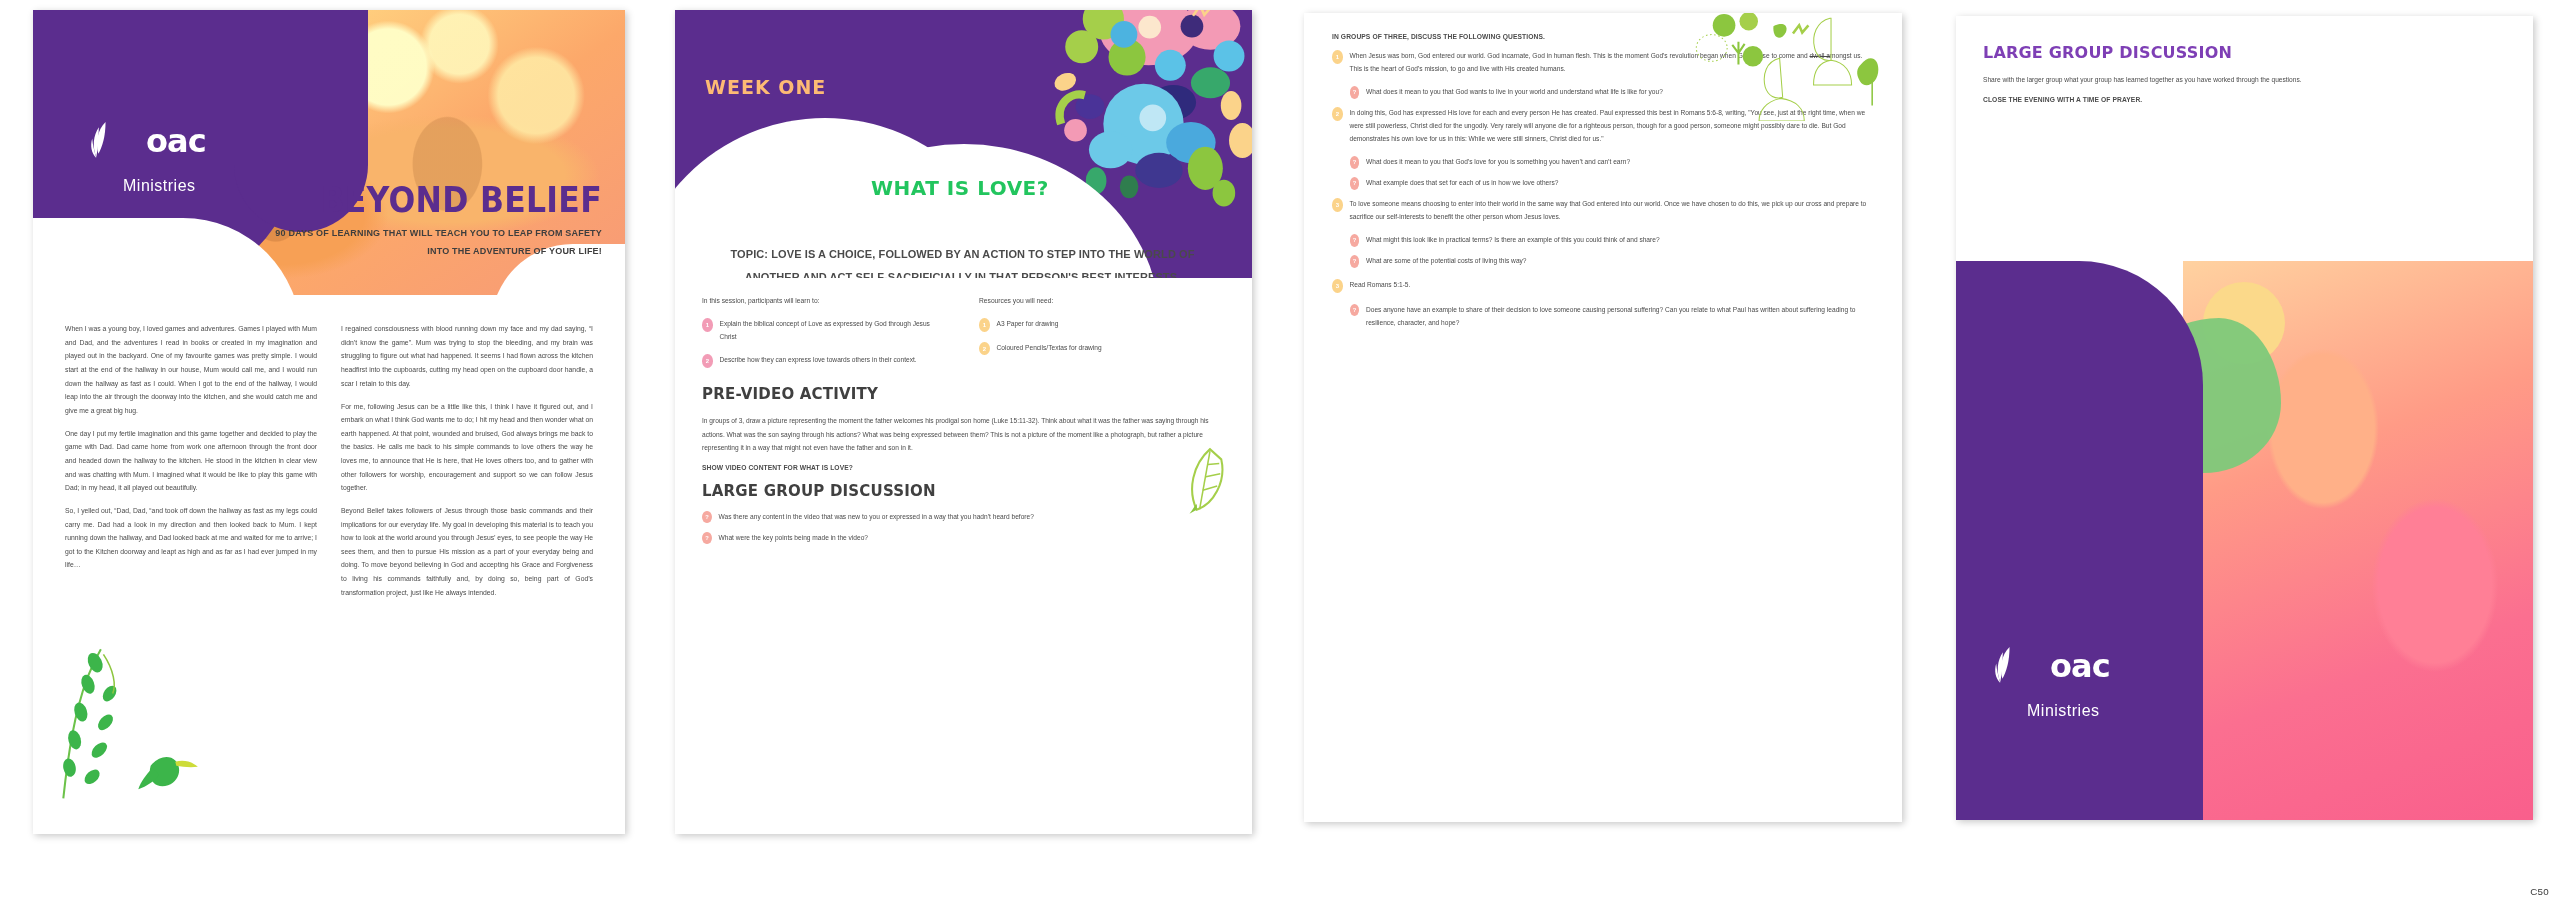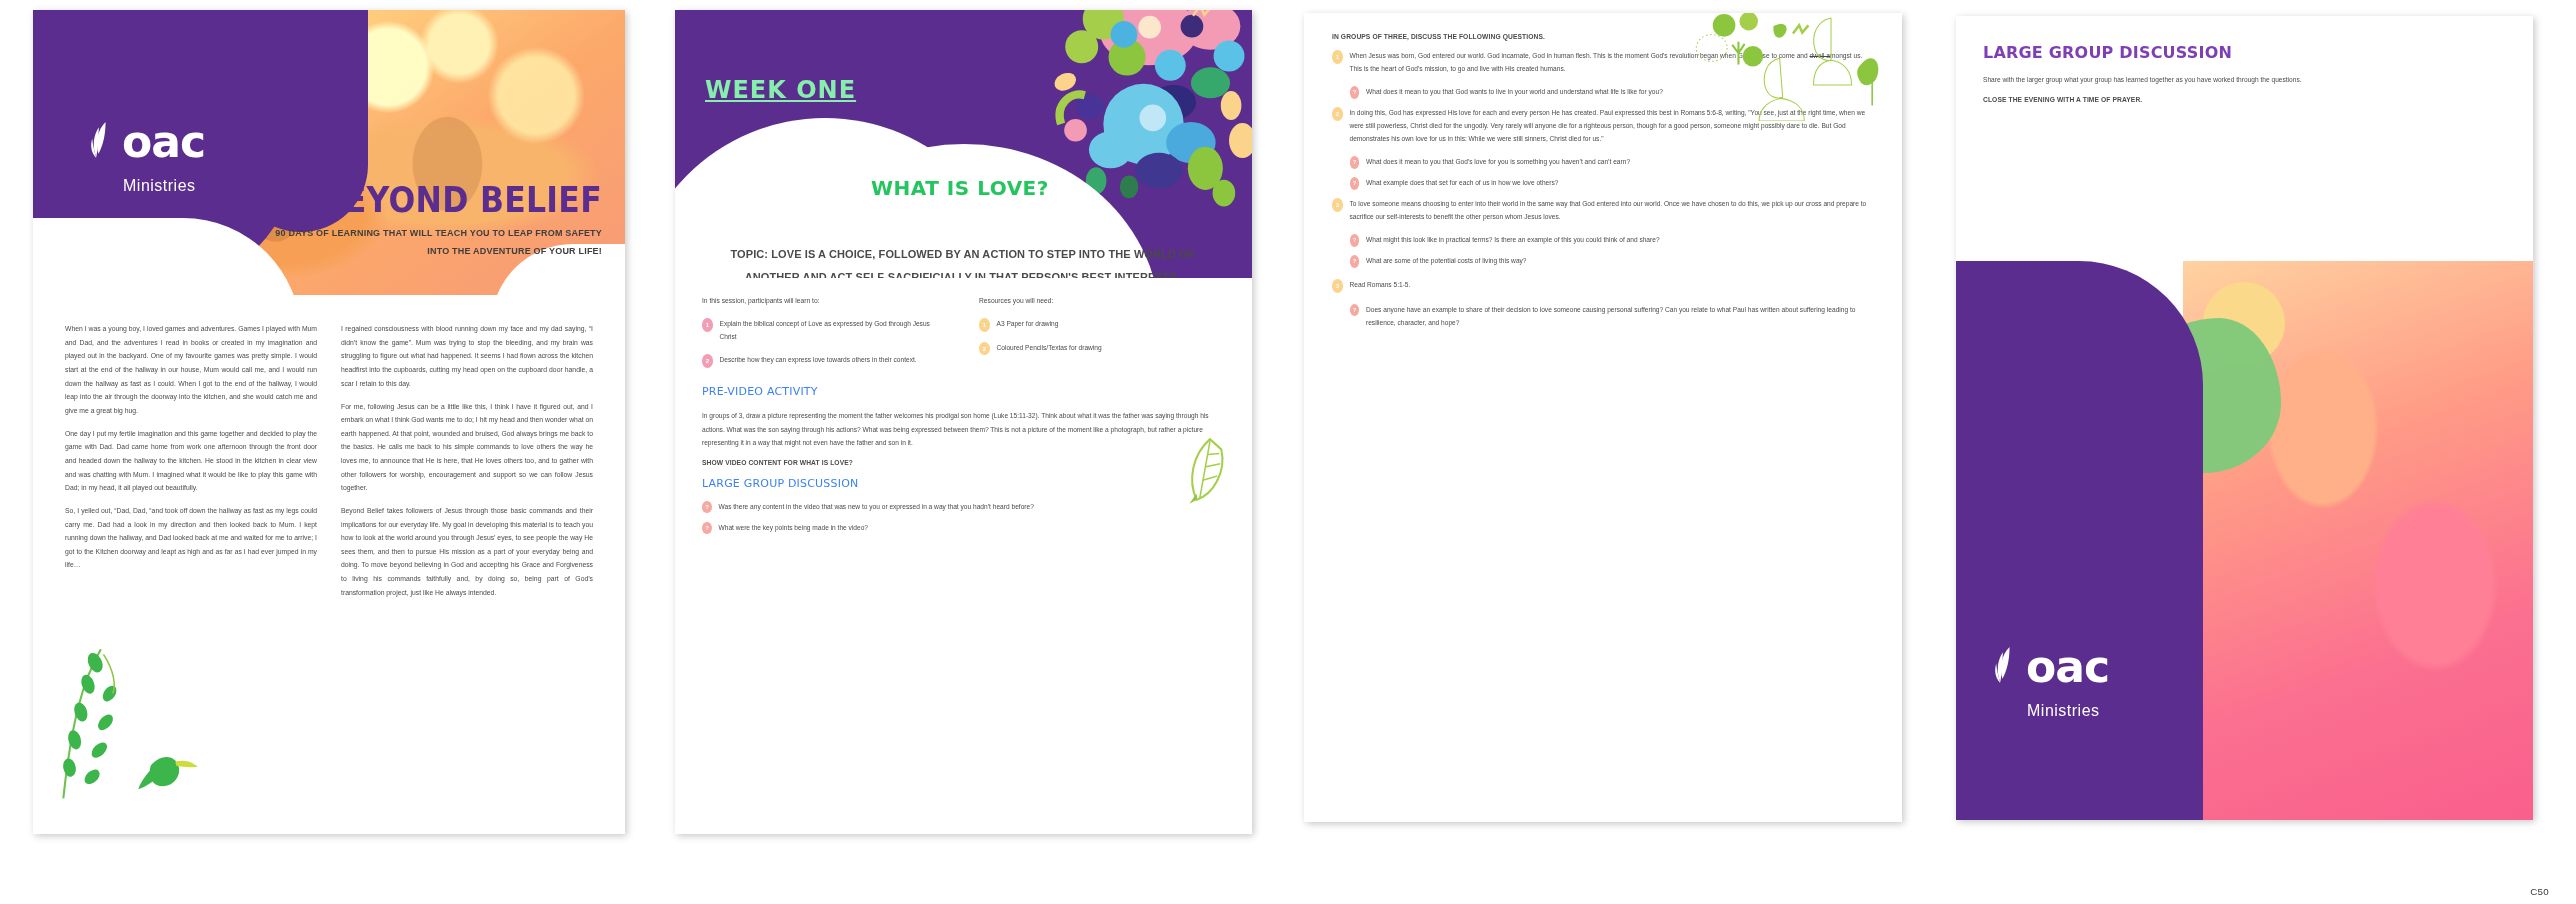--- a/index.html
+++ b/index.html
@@ -61,21 +61,21 @@
     position:absolute; left:0; bottom:-41px; width:268px; height:118px;
     background:#fff; border-radius: 0 124px 0 0;
   }
   .p1-white-curve2{
     position:absolute; right:-20.6px; bottom:-31px; width:155px; height:82px;
     background:#fff; border-radius: 103px 0 0 0;
   }
   .logo-block { position:absolute; left:57px; top:111px; color:#fff; }
   .logo-row { display:flex; align-items:center; gap:3.1px; }
   .logo-leaf { width:29px; height:40px; }
-  .logo-word { font-size:44px; font-weight:700; letter-spacing:-1px; line-height:.8; font-family:"DejaVu Sans", sans-serif;}
+  .logo-word { font-size:32px; font-weight:700; letter-spacing:-1px; line-height:.8; font-family:"DejaVu Sans", sans-serif;margin-left:24px;}
   .logo-sub { margin-left:33px; margin-top:16px; font-size:16px; letter-spacing:0.5px; }
   .p1-title {
     position:absolute; right:23px; top:170px; width:330px; text-align:right;
     color:#5b2d8e; font-size:35px; font-weight:700; letter-spacing:0.3px;
     font-family:"DejaVu Sans", sans-serif; font-stretch:condensed;
   }
   .p1-sub {
     position:absolute; right:23px; top:214px; width:340px; text-align:right;
     color:#3e3e3e; font-size:9px; font-weight:700; line-height:2.0;
     letter-spacing:0.2px;
@@ -100,24 +100,23 @@
   .p2-hero { position:relative; width:100%; height:268px; background:#5b2d8e; overflow:hidden;}
   .p2-white {
     position:absolute; left:-46px; bottom:-170px; width:392px; height:330px;
     background:#fff; border-radius:50% 50% 0 0 / 60% 60% 0 0;
   }
   .p2-white2 {
     position:absolute; left:93px; bottom:-155px; width:392px; height:289px;
     background:#fff; border-radius:50% 50% 0 0 / 62% 62% 0 0;
   }
   .p2-week {
-    position:absolute; left:30px; top:66px; color:#86efac;
-    font-size:24px; font-weight:700; letter-spacing:1px;
+    position:absolute; left:30px; top:66px; color:#fdba74;
+    font-size:19px; font-weight:700; letter-spacing:1px;
     font-family:"DejaVu Sans", sans-serif;
-    text-decoration:underline;
   }
   .p2-what {
     position:absolute; left:196px; top:166px; color:#22c55e;
     font-size:20px; font-weight:700; letter-spacing:0.5px;
     font-family:"DejaVu Sans", sans-serif;
   }
   .collage { position:absolute; right:-10.3px; top:-15.5px; width:273px; height:222px; }
   .p2-topic {
     position:absolute; left:30px; top:233px; width:515px; text-align:center;
     color:#4a4a4a; font-size:11px; font-weight:700; line-height:2.1; letter-spacing:0.1px;
@@ -133,21 +132,21 @@
     display:flex; align-items:center; justify-content:center;
   }
   .badge.pink { background:#f29cb6; }
   .badge.yellow { background:#fbd38a; }
   .badge.q {
     background:#f6a9a0; border-radius:50%; width:9.8px; height:12.4px;
     font-size:5.7px;
   }
   .numlist li span.txt { font-size:6.6px; line-height:1.95; color:#4a4a4a; }
   .h2 {
-    color:#3b82f6; font-size:11px; font-weight:400; letter-spacing:0.2px;
+    color:#404040; font-size:15px; font-weight:700; letter-spacing:0.2px;
     font-family:"DejaVu Sans", sans-serif; margin:7.2px 0 11.3px 0;
   }
   .para { font-size:6.6px; line-height:2.0; color:#4a4a4a; margin-bottom:10.3px;}
   .bold-caps { font-size:6.7px; font-weight:700; color:#4a4a4a; letter-spacing:0.1px; margin-bottom:10.3px;}
   .qlist { list-style:none; }
   .qlist li { display:flex; gap:6.7px; margin-bottom:8.2px; align-items:flex-start;}
   .qlist li span.txt { font-size:6.6px; line-height:1.95; color:#4a4a4a; }
   .leaf-deco { position:absolute; right:11.3px; bottom:24px; width:62px; height:77px; }
 
   

